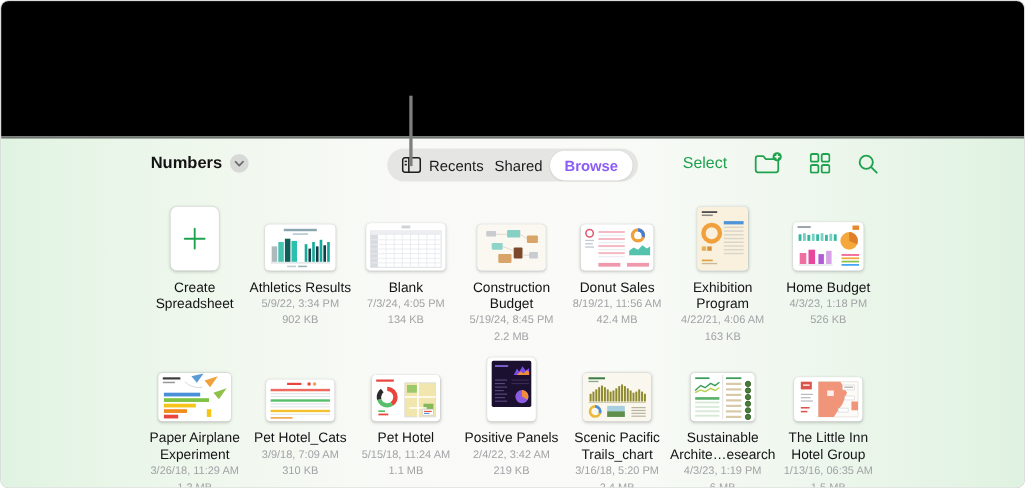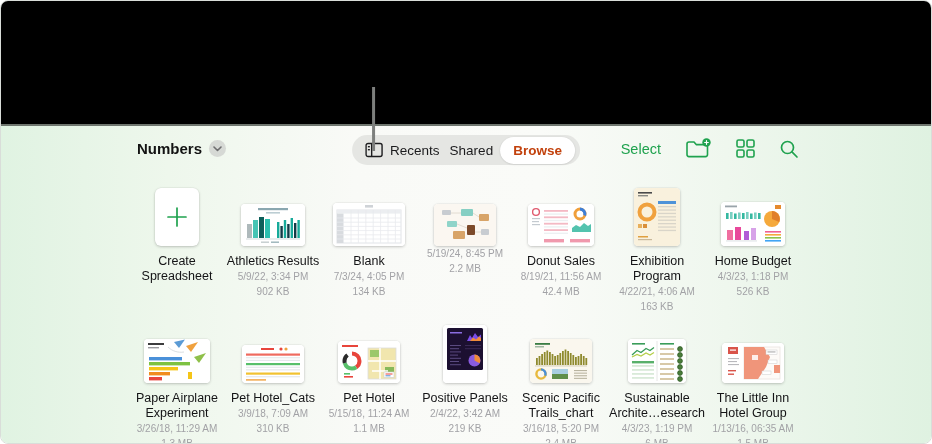--- a/index.html
+++ b/index.html
@@ -67,21 +67,21 @@
           <span class="callout-line"></span>
           <svg width="18" height="16" viewBox="0 0 18 16">
             <rect x="1" y="1.5" width="16" height="13" rx="2" stroke="#1d1d1f" stroke-width="1.4" fill="none"></rect>
             <line x1="6.6" y1="1.5" x2="6.6" y2="14.5" stroke="#1d1d1f" stroke-width="1.4"></line>
             <rect x="2.8" y="4" width="2" height="1.4" fill="#1d1d1f"></rect>
             <rect x="2.8" y="7" width="2" height="1.4" fill="#1d1d1f"></rect>
           </svg>
         </span>
         <span class="tab">Recents</span>
         <span class="tab">Shared</span>
-        <span class="tab selected" id="tab-browse" style="color: #c2410c;">Browse</span>
+        <span class="tab selected" id="tab-browse" style="color: #8b5cf6;">Browse</span>
       </div>
 
       <div class="actions">
         <span class="select-label" id="select-btn" style="color: rgb(31, 162, 78); margin-left: 12px;">Select</span>
         <span class="icon-btn">
           <svg width="27" height="21" viewBox="0 0 27 21">
             <path d="M2,6 a2,2 0 0 1 2,-2 h5 l2.2,2.6 h9.3 a2,2 0 0 1 2,2 v8 a2,2 0 0 1 -2,2 h-16.5 a2,2 0 0 1 -2,-2 z" stroke="#1fa24e" stroke-width="1.6" fill="none" stroke-linejoin="round"></path>
             <circle cx="21.5" cy="4.5" r="4.2" fill="#1fa24e"></circle>
             <path d="M21.5,2.7 v3.6 M19.7,4.5 h3.6" stroke="#fff" stroke-width="1.2" stroke-linecap="round"></path>
           </svg>
@@ -185,20 +185,21 @@
             <rect x="19" y="27" width="12" height="8" rx="1" fill="#d8a468"></rect>
             <rect x="47" y="25" width="8" height="6" rx="1" fill="#c8ccd1"></rect>
             <g stroke="#ddd6cc" stroke-width="0.8">
               <line x1="17" y1="9" x2="27" y2="9"></line>
                 <line x1="39" y1="9" x2="45" y2="13"></line>
               <line x1="23" y1="20" x2="33" y2="24"></line>
                 <line x1="41" y1="28" x2="47" y2="28"></line>
             </g>
           </svg>
         </div>
+        <div class="doc-title">Construction Budget</div>
         <div class="doc-meta">5/19/24, 8:45 PM</div>
         <div class="doc-meta">2.2 MB</div>
       </div>
 
       <div class="tile">
         <div class="thumb-wrap">
           <svg class="thumb" width="66" height="42" viewBox="0 0 66 42">
             <rect width="66" height="42" fill="#fff"></rect>
             <circle cx="8" cy="8" r="3.4" stroke="#e05a6e" stroke-width="1.4" fill="none"></circle>
             <rect x="4" y="14" width="8" height="1.2" fill="#c4cad0"></rect>

